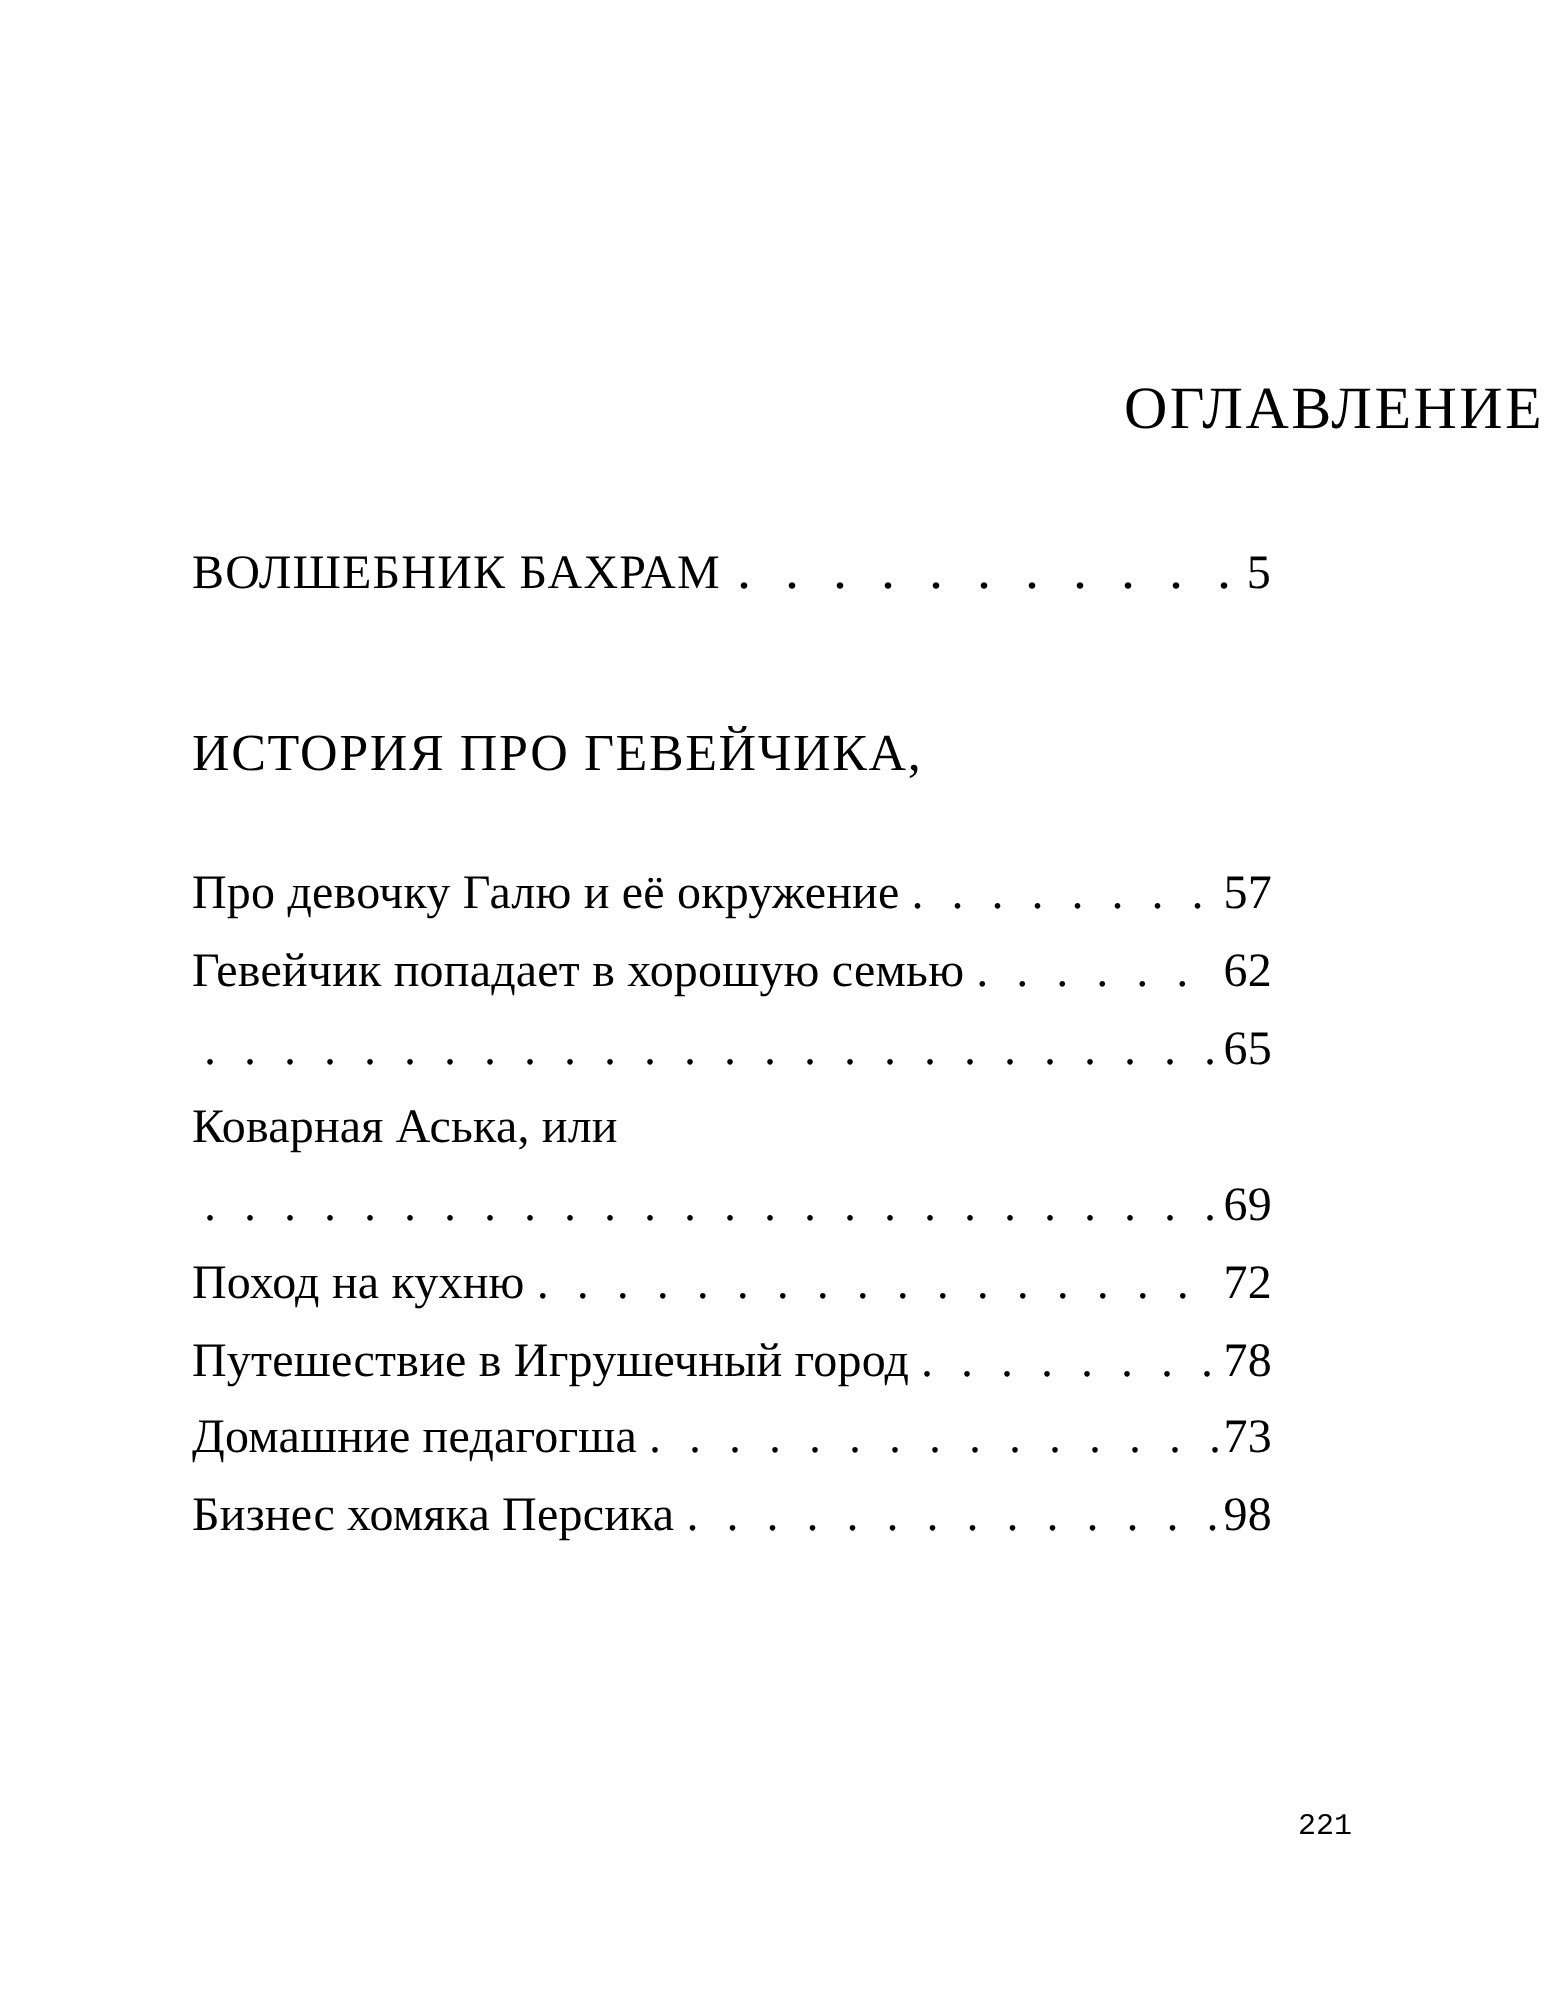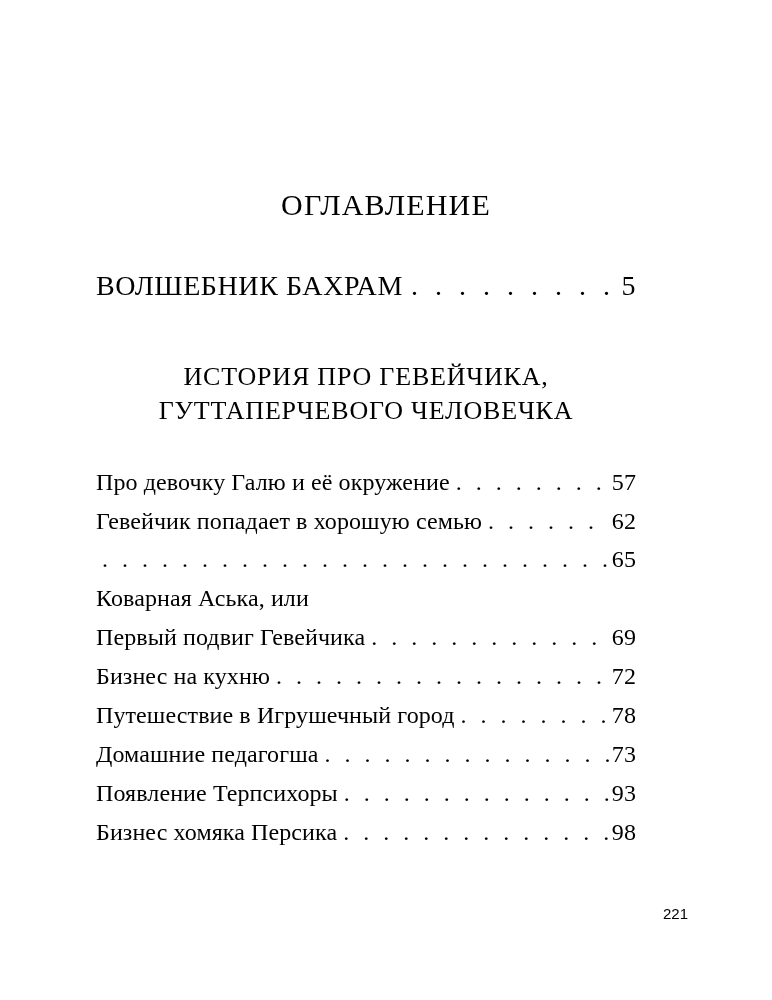--- a/index.html
+++ b/index.html
@@ -21,33 +21,33 @@
     top: 0;
     width: 772px;
     height: 1000px;
     box-sizing: border-box;
   }
   .toc-title {
     position: absolute;
     left: 0;
     top: 188px;
     width: 772px;
-    text-align: center;
+    text-align: right;
     font-size: 30px;
     letter-spacing: 1.2px;
     font-family: "Liberation Serif", serif;
   }
   .content {
     position: absolute;
     left: 96px;
     top: 270px;
     width: 540px;
   }
   .part-line {
-    font-size: 28px;
+    font-size: 24px;
     letter-spacing: 0.6px;
     display: flex;
     align-items: baseline;
     white-space: nowrap;
     margin-bottom: 6px;
   }
   .part-title {
     flex: 0 0 auto;
   }
   .leader {
@@ -62,21 +62,20 @@
   .leader::after {
     content: ". . . . . . . . . . . . . . . . . . . . . . . . . . . . . . . . . . . . . . . . . . . . . . . . . . . .";
   }
   .page-num {
     flex: 0 0 auto;
     text-align: right;
   }
   .section-heading {
     margin-top: 58px;
     margin-bottom: 34px;
-    text-align: center;
     font-size: 26px;
     letter-spacing: 0.8px;
     line-height: 1.32;
   }
   .entry {
     font-size: 24px;
     display: flex;
     align-items: baseline;
     white-space: nowrap;
     line-height: 1.62;
@@ -91,44 +90,43 @@
     margin: 0 3px 0 6px;
   }
   .entry.no-leader .leader::after {
     content: "";
   }
   .entry .num {
     flex: 0 0 auto;
   }
   .folio {
     position: absolute;
-    right: 84px;
+    right: 96px;
     bottom: 78px;
     font-size: 15px;
-    font-family: Liberation Sans, sans-serif;
+    font-family: Liberation Mono, monospace;
   }
 </style>
 </head>
 <body>
 
 <div class="page">
 
   <div class="toc-title">ОГЛАВЛЕНИЕ</div>
 
   <div class="content">
 
     <div class="part-line">
       <span class="part-title">ВОЛШЕБНИК БАХРАМ</span>
       <span class="leader"></span>
       <span class="page-num">5</span>
     </div>
 
     <div class="section-heading">
       <div>ИСТОРИЯ ПРО ГЕВЕЙЧИКА,</div>
-      <div>ГУТТАПЕРЧЕВОГО ЧЕЛОВЕЧКА</div>
     </div>
 
     <div>
 
       <div class="entry">
         <span class="label">Про девочку Галю и её окружение</span>
         <span class="leader"></span>
         <span class="num">57</span>
       </div>
 
@@ -144,48 +142,42 @@
         <span class="num">65</span>
       </div>
 
       <div class="entry no-leader">
         <span class="label">Коварная Аська, или</span>
         <span class="leader"></span>
         <span class="num"></span>
       </div>
 
       <div class="entry">
-        <span class="label">Первый подвиг Гевейчика</span>
         <span class="leader"></span>
         <span class="num">69</span>
       </div>
 
       <div class="entry">
-        <span class="label">Бизнес на кухню</span>
+        <span class="label">Поход на кухню</span>
         <span class="leader"></span>
         <span class="num">72</span>
       </div>
 
       <div class="entry">
         <span class="label">Путешествие в Игрушечный город</span>
         <span class="leader"></span>
         <span class="num">78</span>
       </div>
 
       <div class="entry">
         <span class="label">Домашние педагогша</span>
         <span class="leader"></span>
         <span class="num">73</span>
       </div>
 
-      <div class="entry">
-        <span class="label">Появление Терпсихоры</span>
-        <span class="leader"></span>
-        <span class="num">93</span>
-      </div>
 
       <div class="entry">
         <span class="label">Бизнес хомяка Персика</span>
         <span class="leader"></span>
         <span class="num">98</span>
       </div>
 
 
     </div>
   </div>

